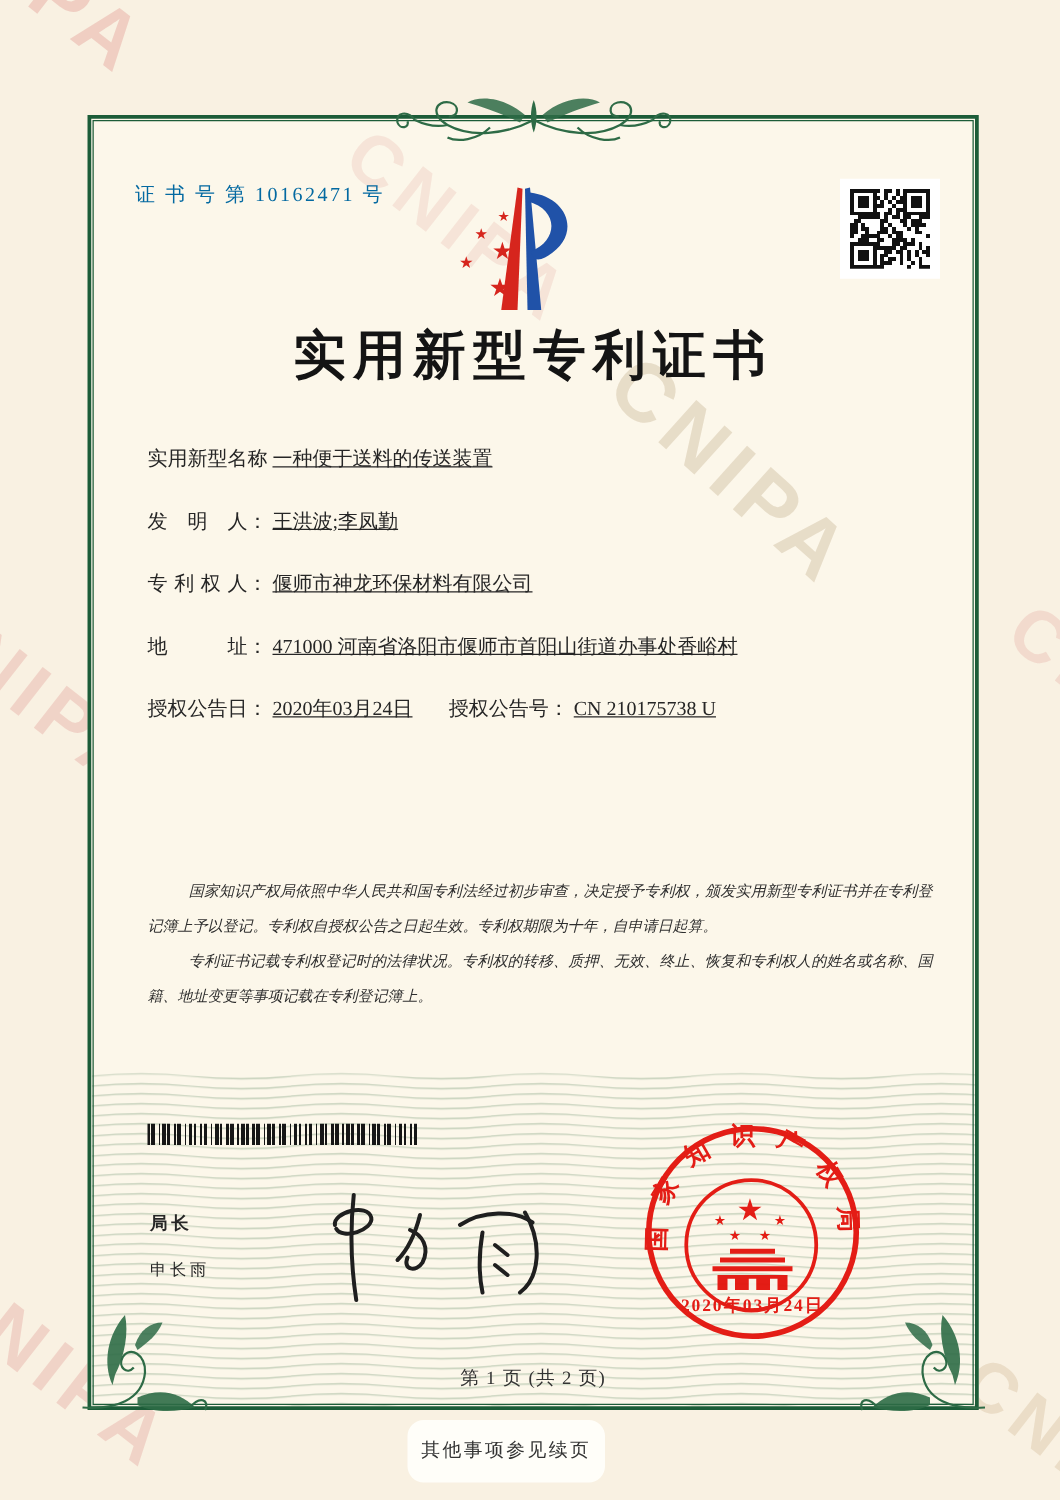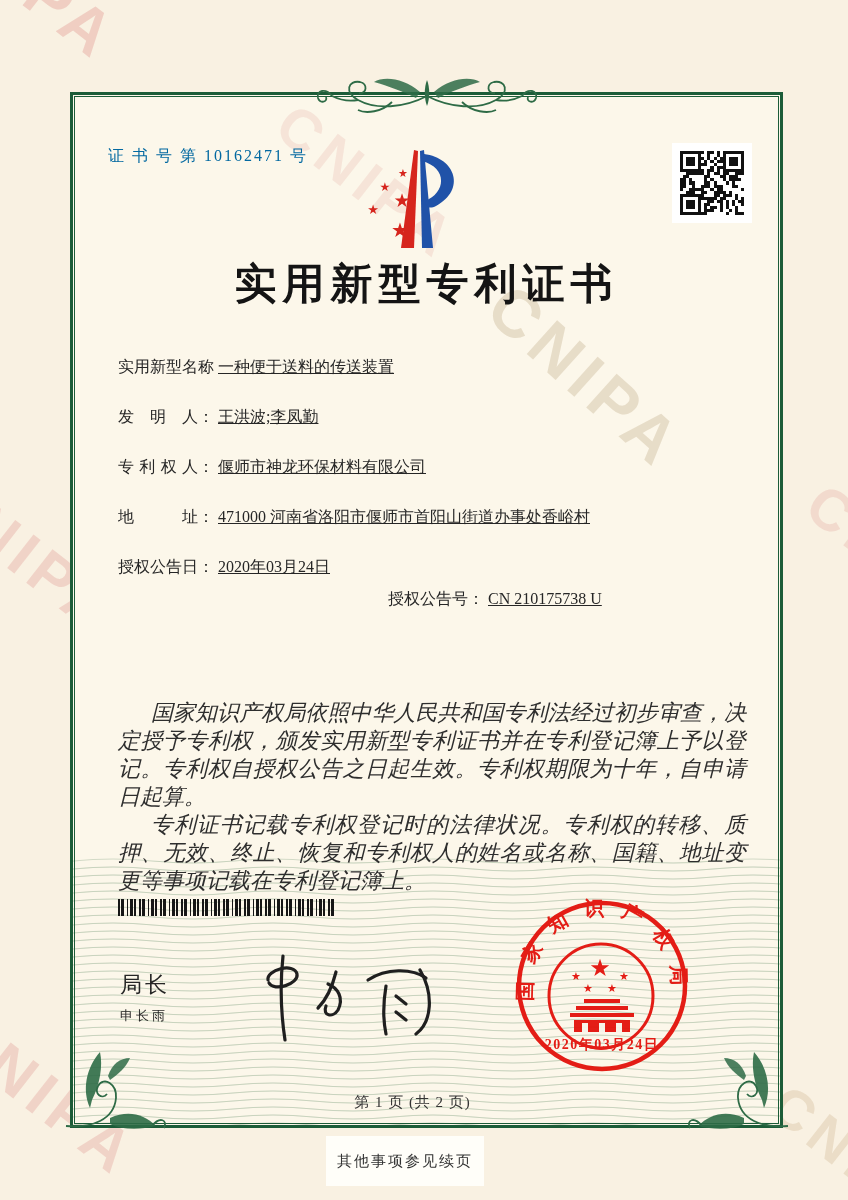--- a/index.html
+++ b/index.html
@@ -51,50 +51,50 @@
   }
   
   .fields{position:absolute;left:118px;top:357px;z-index:3;font-size:16px;}
   .frow{height:50px;position:relative;white-space:nowrap;}
   .f-label{
     display:inline-block;width:80px;
     text-align:justify;text-align-last:justify;text-justify:inter-character;
     vertical-align:top;
   }
   .f-val{margin-left:4px;text-decoration:underline;}
-  .grant{position:absolute;left:270px;top:0;margin-top:32px;}
+  .grant{position:absolute;left:241px;top:0;}
   
   .body-text{
     position:absolute;left:118px;top:699px;width:628px;z-index:3;
-    font-size:22px;line-height:28px;font-style:italic;color:#2e2e2e;
+    font-size:12px;line-height:28px;font-style:italic;color:#2e2e2e;
     text-align:justify;
   }
   .body-text p{margin:0;text-indent:33px;}
   
   .barcode{
     position:absolute;left:118px;top:899px;width:218px;height:17px;z-index:3;
     background:repeating-linear-gradient(90deg,
       #161616 0 2px, rgba(0,0,0,0) 2px 3px,
       #161616 3px 6px, rgba(0,0,0,0) 6px 9px,
       #161616 9px 10px, rgba(0,0,0,0) 10px 12px,
       #161616 12px 15px, rgba(0,0,0,0) 15px 16px,
       #161616 16px 18px, rgba(0,0,0,0) 18px 21px);
   }
-  .officer-title{position:absolute;left:120px;top:970px;z-index:3;font-size:22px;letter-spacing:3px;}
+  .officer-title{position:absolute;left:120px;top:970px;z-index:3;font-size:14px;letter-spacing:3px;font-weight:bold;}
   .officer-name{position:absolute;left:120px;top:1007px;z-index:3;font-size:13px;letter-spacing:3px;}
   .signature{position:absolute;left:250px;top:950px;z-index:3;}
   .seal{position:absolute;left:512px;top:896px;z-index:4;opacity:.95;}
   .page-footer{
-    position:absolute;left:56px;top:1093px;width:713px;z-index:3;
+    position:absolute;left:70px;top:1093px;width:713px;z-index:3;
     text-align:center;font-size:15px;letter-spacing:1px;color:#333;
   }
   .note-box{
     position:absolute;left:326px;top:1136px;width:158px;height:50px;z-index:3;
     background:#fffef9;text-align:center;line-height:50px;
-    font-size:15px;letter-spacing:2px;color:#333;
+    font-size:15px;letter-spacing:2px;color:#333;border-radius:13px;
   }
 </style>
 </head>
 <body>
 
 <div class="page">
 
   <span class="wm wm1">CNIPA</span>
   <span class="wm wm2 inside">CNIPA</span>
   <span class="wm wm3 inside">CNIPA</span>

